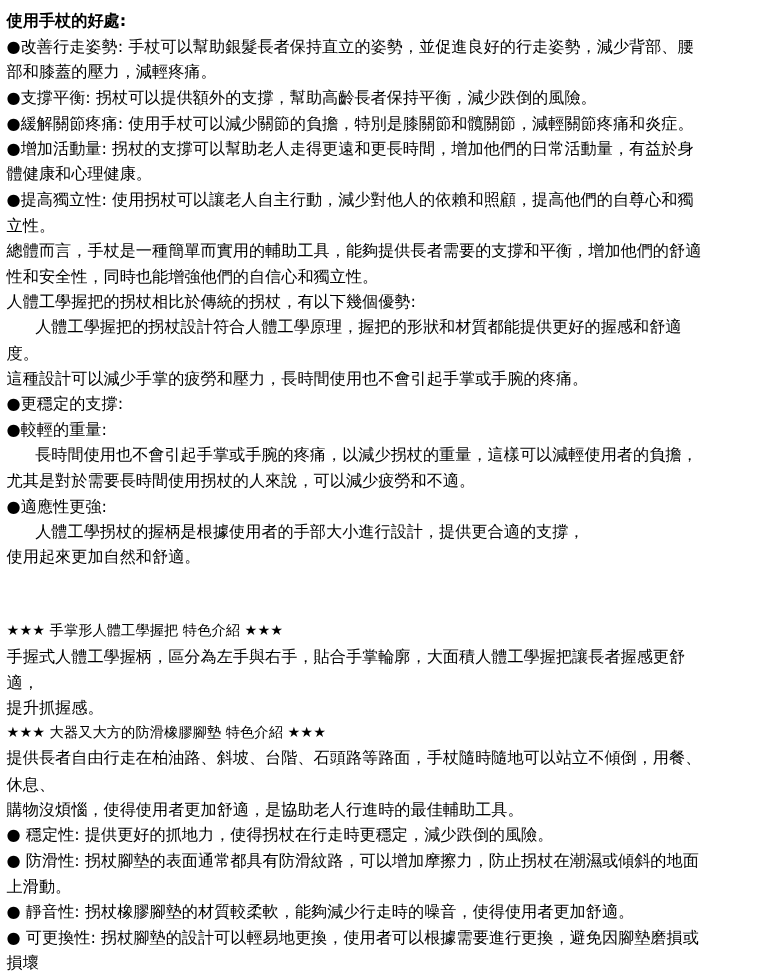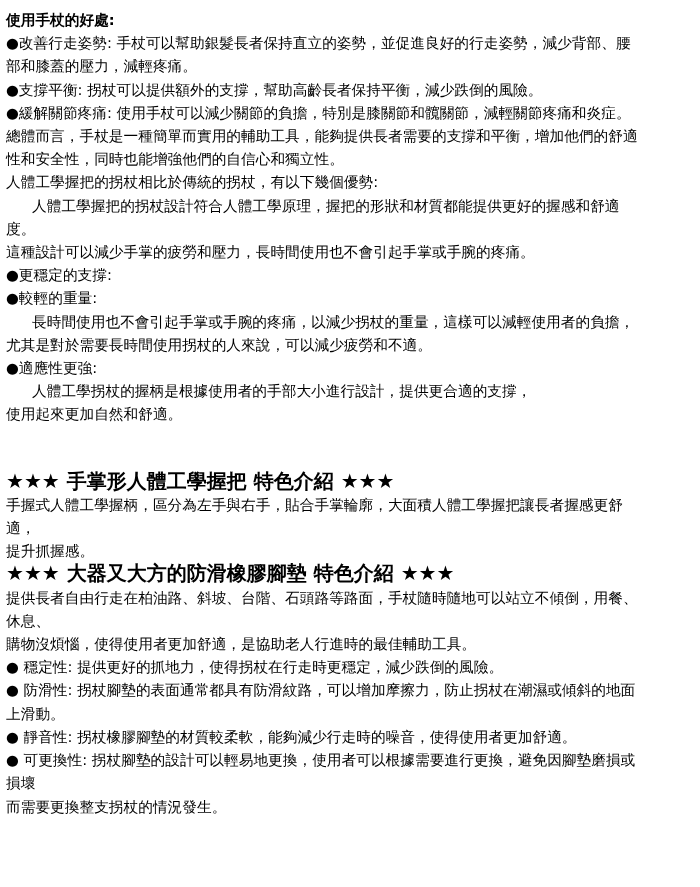--- a/index.html
+++ b/index.html
@@ -37,35 +37,37 @@
   .spacer-lg {
     height: 44px;
   }
   .strong-line {
     font-weight: bold;
   }
   .bullet-line {
     font-weight: normal;
   }
   .sec-head {
-    font-size: 20px;
+    font-size: 13px;
     line-height: 23.2px;
-    font-weight: bold;
+    font-weight: normal;
   }
 </style>
 </head>
 <body>
 
 <div class="page">
 
   <p class="para strong-line">使用手杖的好處:</p>
 
   <p class="para bullet-line">●改善行走姿勢: 手杖可以幫助銀髮長者保持直立的姿勢，並促進良好的行走姿勢，減少背部、腰部和膝蓋的壓力，減輕疼痛。</p>
   <p class="para bullet-line">●支撐平衡: 拐杖可以提供額外的支撐，幫助高齡長者保持平衡，減少跌倒的風險。</p>
   <p class="para bullet-line">●緩解關節疼痛: 使用手杖可以減少關節的負擔，特別是膝關節和髖關節，減輕關節疼痛和炎症。</p>
+  <p class="para bullet-line">●增加活動量: 拐杖的支撐可以幫助老人走得更遠和更長時間，增加他們的日常活動量，有益於身體健康和心理健康。</p>
+  <p class="para bullet-line">●提高獨立性: 使用拐杖可以讓老人自主行動，減少對他人的依賴和照顧，提高他們的自尊心和獨立性。</p>
 
   <p class="para">總體而言，手杖是一種簡單而實用的輔助工具，能夠提供長者需要的支撐和平衡，增加他們的舒適性和安全性，同時也能增強他們的自信心和獨立性。</p>
 
   <p class="para">人體工學握把的拐杖相比於傳統的拐杖，有以下幾個優勢:</p>
 
   <p class="para indent">人體工學握把的拐杖設計符合人體工學原理，握把的形狀和材質都能提供更好的握感和舒適度。</p>
   <p class="para">這種設計可以減少手掌的疲勞和壓力，長時間使用也不會引起手掌或手腕的疼痛。</p>
 
   <p class="para">●更穩定的支撐:</p>
 

